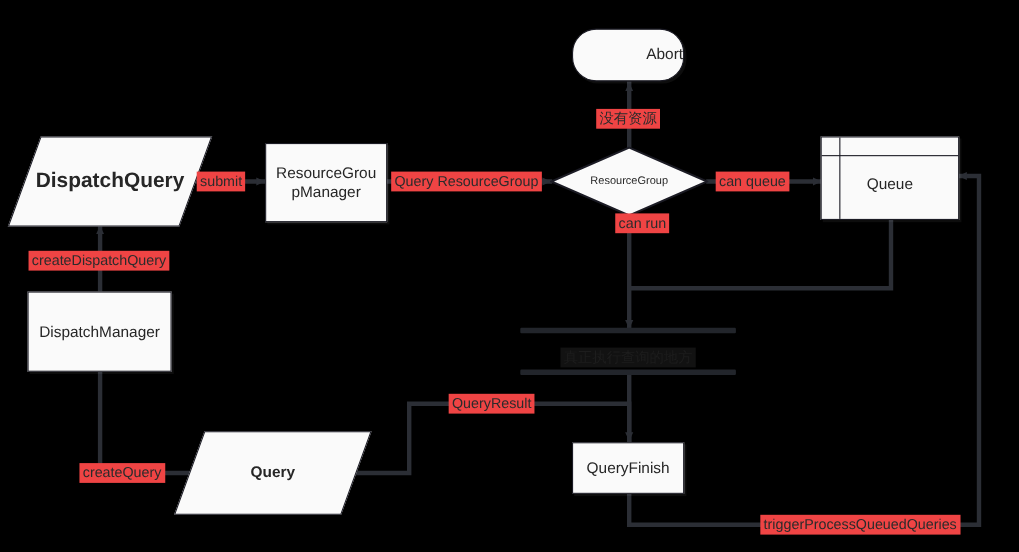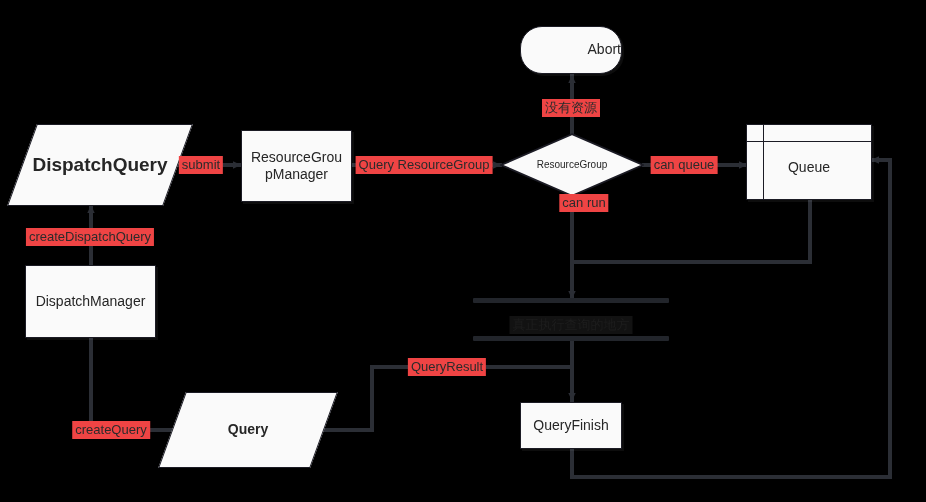--- a/index.html
+++ b/index.html
@@ -163,16 +163,17 @@
   <div class="elabel" style="left:684px;top:165px;">can queue</div>
 
   <div class="elabel" style="left:571px;top:203px;margin-left:13px;">can run</div>
 
   <div class="elabel" style="left:90px;top:237px;">createDispatchQuery</div>
 
   <div class="elabel" style="left:111px;top:430px;">createQuery</div>
 
   <div class="elabel" style="left:447px;top:367px;">QueryResult</div>
 
+  <div class="elabel" style="left:782px;top:477px;">triggerProcessQueuedQueries</div>
 
   <div class="elabel dark" style="left:571px;top:325px;">真正执行查询的地方</div>
 
 </div>
 
 </body></html>

